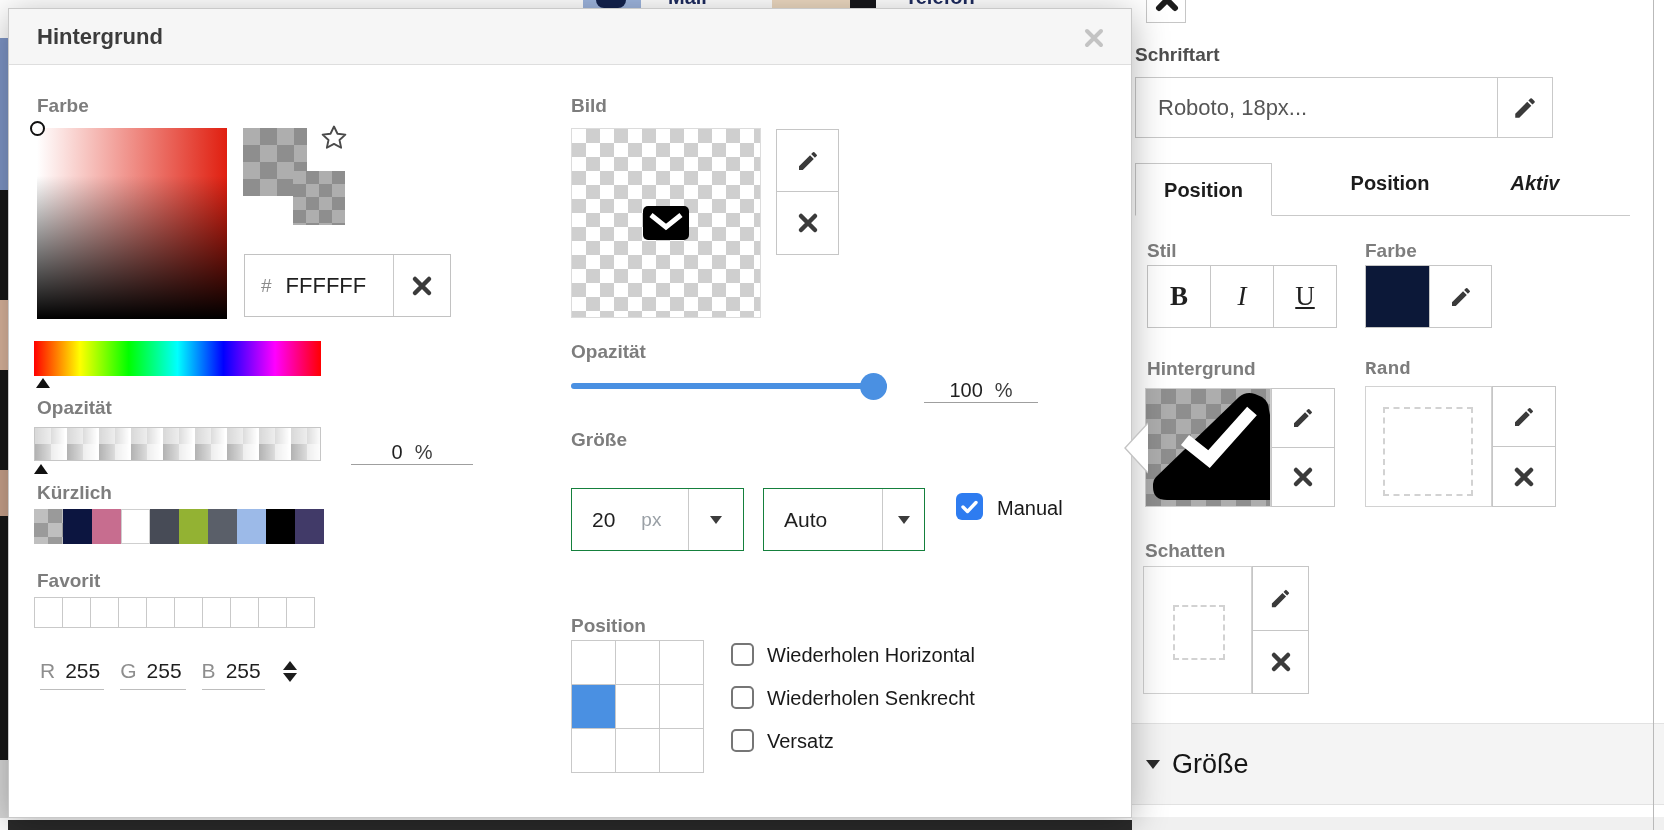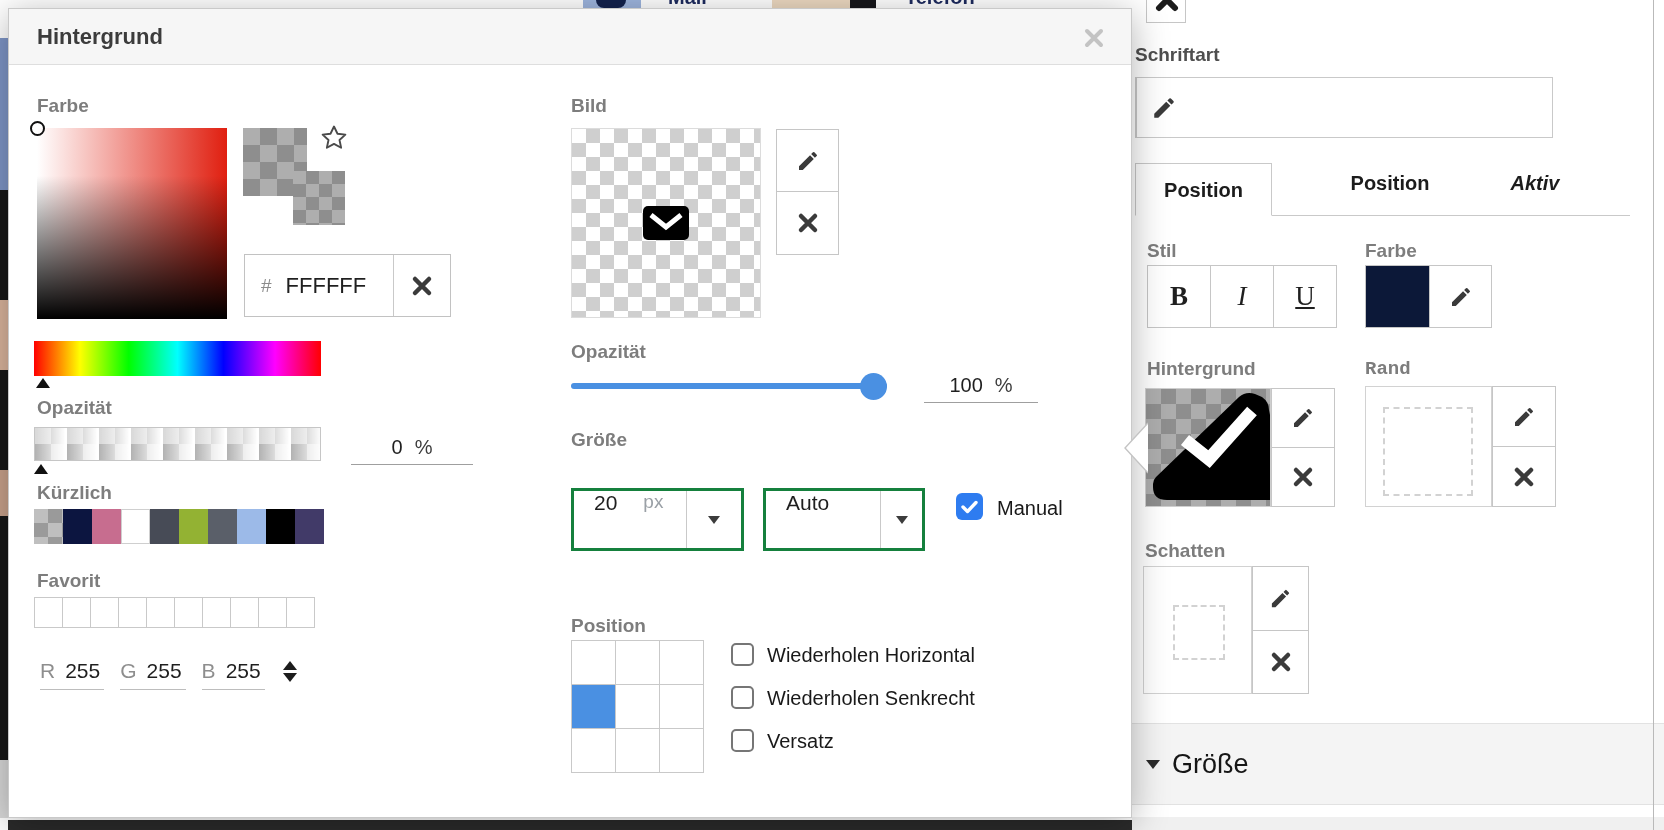--- a/index.html
+++ b/index.html
@@ -23,31 +23,31 @@
   #modal-title { left:28px; top:15px; font-size:22px; font-weight:bold; color:#3c3c3c; }
 
   .gradient-square { background:
       linear-gradient(to top, #000, rgba(0,0,0,0) 75%),
       linear-gradient(to right, #fff, #e01f10); }
   .hue-bar { background:linear-gradient(to right,#f00 0%,#ff0 16%,#0f0 33%,#0ff 50%,#00f 66%,#f0f 84%,#f00 100%); }
   .tri-up { width:0; height:0; border-left:7px solid transparent; border-right:7px solid transparent; border-bottom:10px solid #111; }
   .tri-down { width:0; height:0; border-left:7px solid transparent; border-right:7px solid transparent; border-top:9px solid #2b2b2b; }
 
   .cellbox { background:#fff; border:1px solid #c6c6c6; display:flex; align-items:center; justify-content:center; }
-  .underfield { border-bottom:1px solid #9f9f9f; display:flex; align-items:flex-end; justify-content:center; gap:12px; font-size:20px; color:#1f1f1f; padding-bottom:5px; }
+  .underfield { border-bottom:1px solid #9f9f9f; display:flex; align-items:flex-end; justify-content:center; gap:12px; font-size:20px; color:#1f1f1f; }
 
   .rswatch { width:29px; height:35px; flex:0 0 29px; }
   .rswatch.ck-sw { --a:#9a9a9a; --b:#bfbfbf; --s:28px; }
   .fswatch { width:29px; height:31px; background:#fff; border:1px solid #c9c9c9; margin-left:-1px; }
 
   .rgbgroup { display:flex; align-items:flex-end; gap:10px; border-bottom:1px solid #bdbdbd; padding:0 4px 6px 0; }
   .rgbgroup .l { color:#8e8e8e; font-size:21px; }
   .rgbgroup .v { color:#1f1f1f; font-size:21px; }
 
-  .dd { background:#fff; border:3px solid #15803d; display:flex; align-items:flex-start; }
+  .dd { background:#fff; border:1px solid #15803d; display:flex; align-items:center; }
   .dd .caret-cell { height:100%; border-left:1px solid #c9c9c9; display:flex; align-items:center; justify-content:center; }
   .caret { width:0; height:0; border-left:6px solid transparent; border-right:6px solid transparent; border-top:8px solid #3c3c3c; }
 
   .cb { width:23px; height:23px; border:2px solid #767676; border-radius:5px; background:#fff; }
   .cb-label { font-size:20px; color:#191919; }
   .cb-checked { width:27px; height:27px; border-radius:6px; background:#2e7cf0; display:flex; align-items:center; justify-content:center; }
 
   #pos-grid { display:grid; grid-template-columns:repeat(3,1fr); grid-template-rows:repeat(3,1fr);
      gap:1px; background:#c9c9c9; border:1px solid #c9c9c9; }
   #pos-grid .pcell { background:#fff; }
@@ -90,20 +90,23 @@
 
   <div class="abs cellbox clipwrap" style="left:14px;top:0;width:40px;height:23px;border-top:none;">
     <svg width="26" height="26" viewBox="0 0 26 26" style="position:absolute;left:7px;top:-13px;">
       <path d="M5 5 L21 21 M21 5 L5 21" stroke="#1c1c1c" stroke-width="6" stroke-linecap="round"></path>
     </svg>
   </div>
 
   <div class="abs dark-lbl" style="left:3px;top:44px;">Schriftart</div>
 
   <div class="abs" style="left:3px;top:77px;width:418px;height:61px;border:1px solid #c9c9c9;background:#fff;display:flex;">
+    <div style="flex:1;display:flex;align-items:center;padding-left:22px;">
+      <span style="font-size:22px;color:#565656;">Roboto, 18px...</span>
+    </div>
     <div style="width:55px;border-left:1px solid #c9c9c9;display:flex;align-items:center;justify-content:center;">
       <svg width="26" height="26" viewBox="0 0 24 24">
           <path d="M3 17.25V21h3.75L17.81 9.94l-3.75-3.75L3 17.25zM20.71 7.04a1 1 0 0 0 0-1.41l-2.34-2.34a1 1 0 0 0-1.41 0l-1.83 1.83 3.75 3.75 1.83-1.83z" fill="#3a3a3a"></path>
         </svg>
     </div>
   </div>
 
   <div class="abs" style="left:140px;top:215px;width:358px;height:1px;background:#c9c9c9;"></div>
   <div class="abs tab" style="left:3px;top:163px;width:137px;height:53px;line-height:53px;background:#fff;border:1px solid #c9c9c9;border-bottom:1px solid #fff;z-index:2;">
     <span>Position</span>

